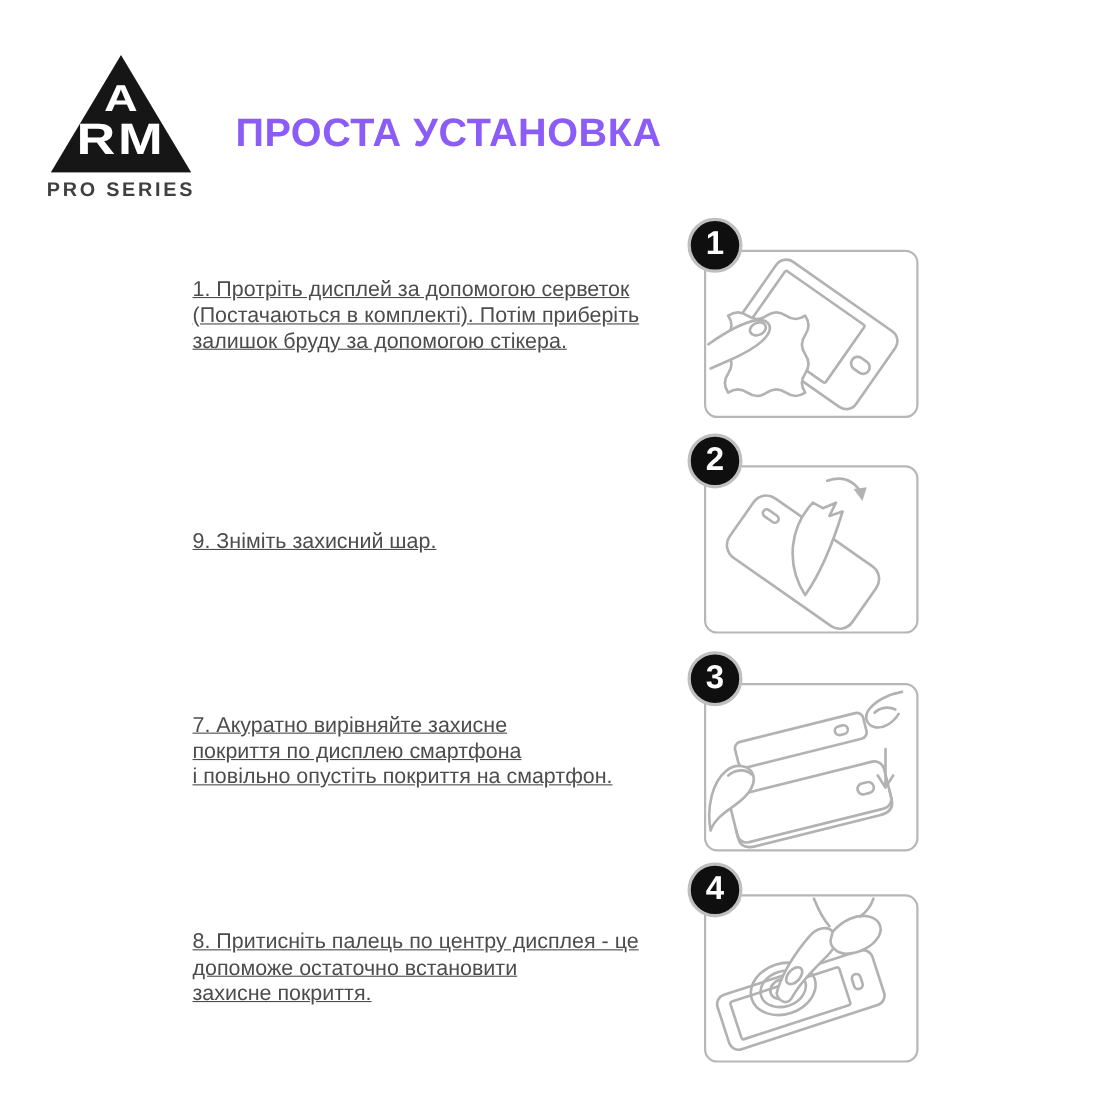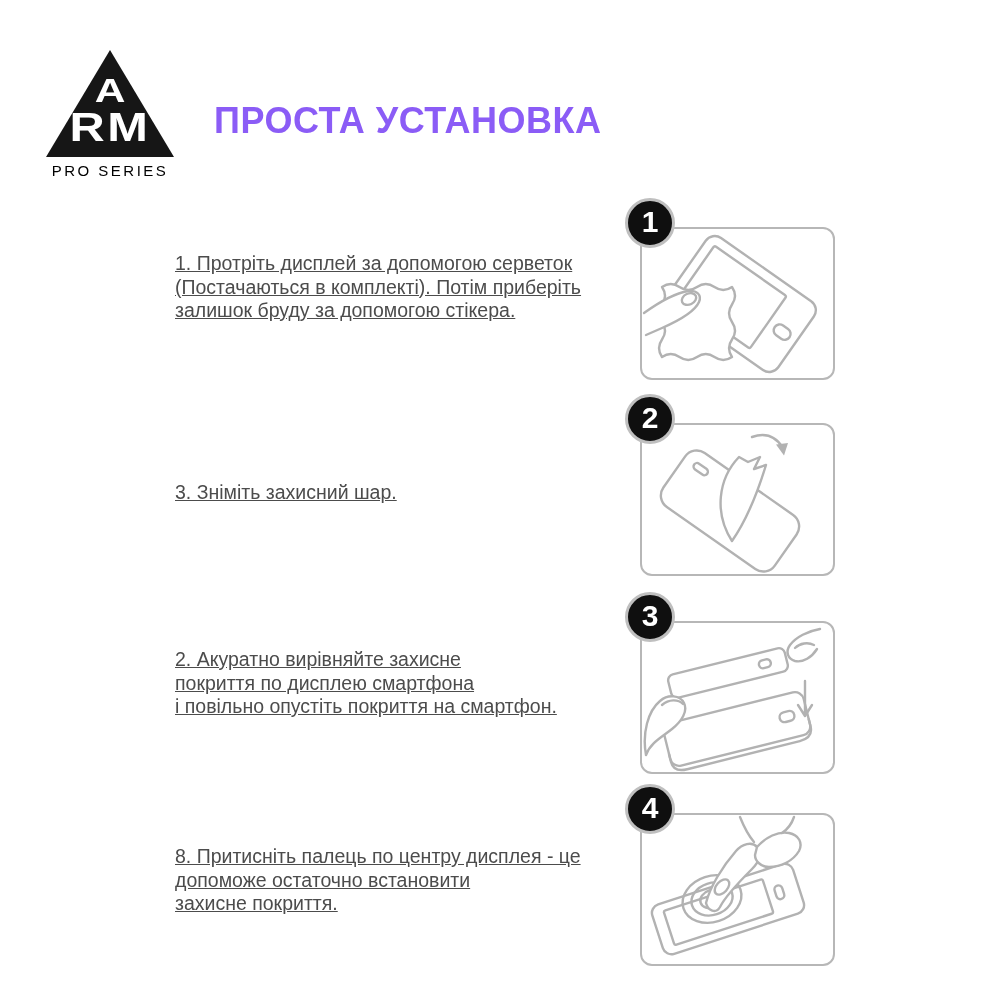--- a/index.html
+++ b/index.html
@@ -21,22 +21,22 @@
     clip-path: polygon(50% 0, 100% 100%, 0 100%);
     color: #ffffff;
   }
   .logo-a, .logo-rm {
     position: absolute; left: 0; right: 0; text-align: center;
     font-weight: 700; line-height: 1;
   }
   .logo-a  { top: 23px; font-size: 34px; transform: scaleX(1.25); }
   .logo-rm { top: 57px; font-size: 40px; letter-spacing: 2px; transform: scaleX(1.22); }
   .logo-sub {
-    margin-top: 5px; font-size: 15px; font-weight: 400;
-    letter-spacing: 2.5px; color: #000000; white-space: nowrap;
+    margin-top: 5px; font-size: 18px; font-weight: 700;
+    letter-spacing: 2.5px; color: #404040; white-space: nowrap;
   }
 
   
   .title {
     position: absolute; left: 214px; top: 100px; margin: 0;
     font-size: 36px; font-weight: 700; letter-spacing: 0.5px;
     color: #8b5cf6; white-space: nowrap;
   }
 
   
@@ -84,22 +84,22 @@
       <span class="logo-rm">RM</span>
     </div>
     <div class="logo-sub">PRO SERIES</div>
   </div>
 
   <h1 class="title">ПРОСТА УСТАНОВКА</h1>
 
   <p class="step-text step-text-1">1. Протріть дисплей за допомогою серветок
 (Постачаються в комплекті). Потім приберіть
 залишок бруду за допомогою стікера.</p>
-  <p class="step-text step-text-2">3. Зніміть захисний шар.</p>
-  <p class="step-text step-text-3">2. Акуратно вирівняйте захисне
+  <p class="step-text step-text-2">9. Зніміть захисний шар.</p>
+  <p class="step-text step-text-3">7. Акуратно вирівняйте захисне
 покриття по дисплею смартфона
 і повільно опустіть покриття на смартфон.</p>
   <p class="step-text step-text-4">8. Притисніть палець по центру дисплея - це
 допоможе остаточно встановити
 захисне покриття.</p>
 
   <div class="panel panel-1">
     <div class="badge">
       <span>1</span>
     </div>

